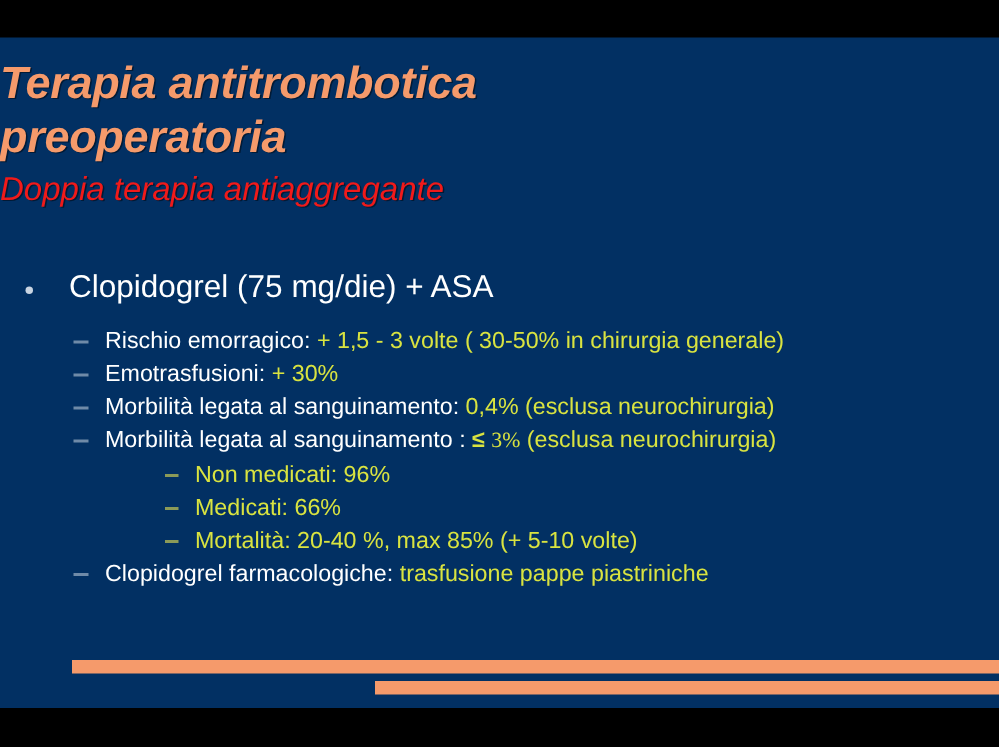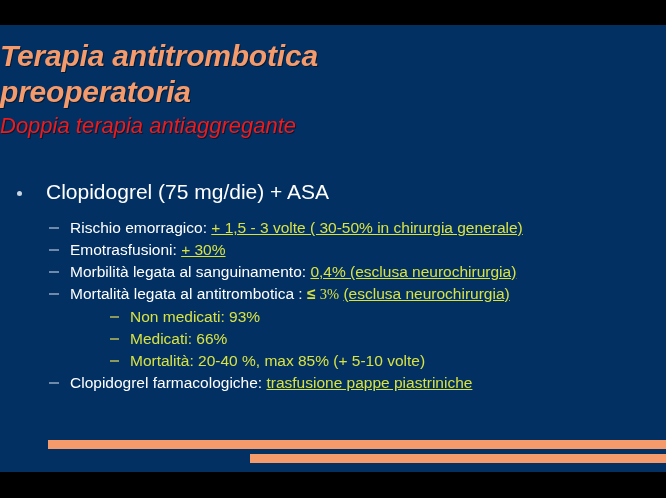--- a/index.html
+++ b/index.html
@@ -125,21 +125,20 @@
     position: absolute;
     left: 110px;
     top: 10px;
     width: 9px;
     height: 2px;
     background: #8B9A58;
   }
 
   .val {
     color: #D9E340;
-    text-decoration: underline;
   }
   .val-serif {
     color: #D9E340;
     font-family: "Liberation Serif", serif;
     font-size: 14.5px;
   }
   .lte {
     color: #D9E340;
     font-weight: bold;
   }
@@ -199,30 +198,30 @@
       </div>
 
       <div class="bullet-l2">
         <span class="marker-dash"></span>
         <span>Morbilità legata al sanguinamento:</span>
         <span class="val">0,4% (esclusa neurochirurgia)</span>
       </div>
 
       <div class="bullet-l2">
         <span class="marker-dash"></span>
-        <span>Mortalità legata al antitrombotica :</span>
+        <span>Morbilità legata al sanguinamento :</span>
         <span class="lte">≤</span>
         <span class="val-serif">3%</span>
         <span class="val">(esclusa neurochirurgia)</span>
       </div>
 
 
       <div class="bullet-l3">
         <span class="marker-dash"></span>
-        <span>Non medicati: 93%</span>
+        <span>Non medicati: 96%</span>
       </div>
 
       <div class="bullet-l3">
         <span class="marker-dash"></span>
         <span>Medicati: 66%</span>
       </div>
 
       <div class="bullet-l3">
         <span class="marker-dash"></span>
         <span>Mortalità: 20-40 %, max 85% (+ 5-10 volte)</span>

